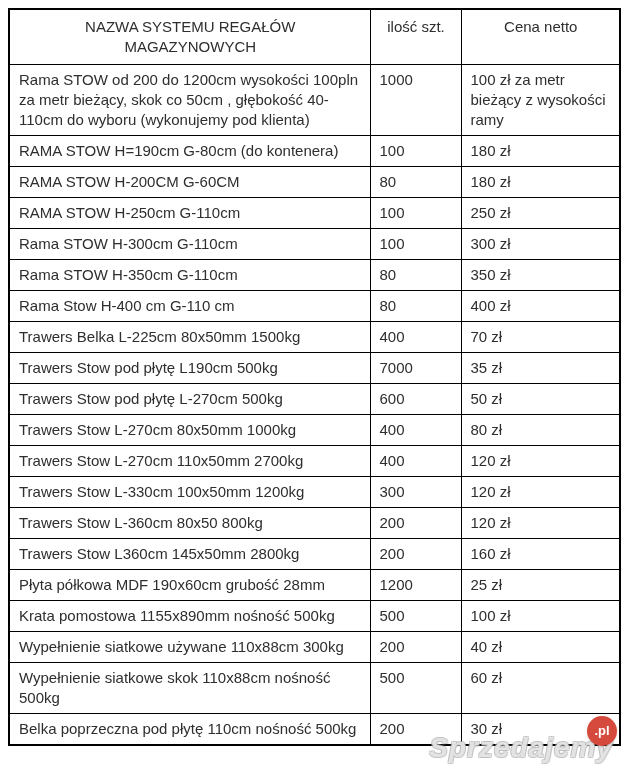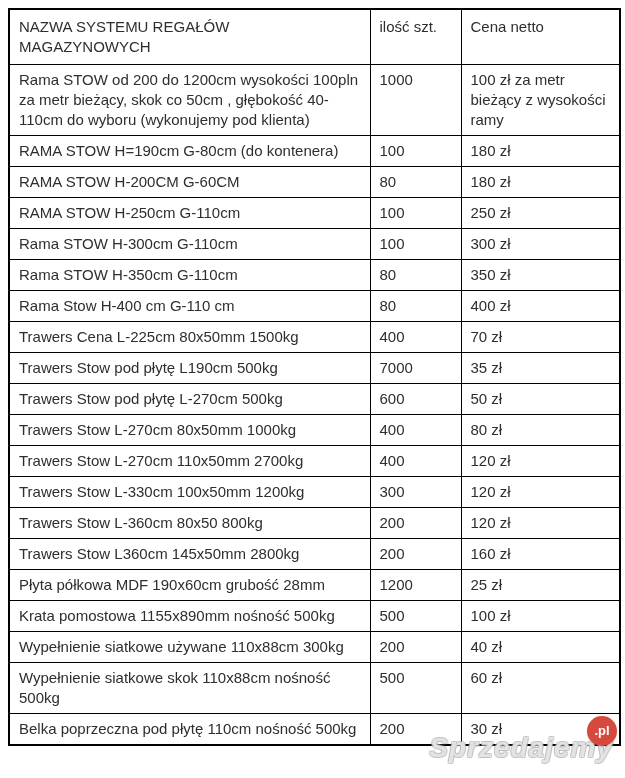--- a/index.html
+++ b/index.html
@@ -33,20 +33,21 @@
     color: #2e2e2e;
     font-weight: normal;
     text-align: left;
     padding: 5px 8px 5px 9px;
     overflow: hidden;
     word-wrap: break-word;
   }
   table.price-table th {
     padding-top: 7px;
     padding-bottom: 7px;
+    text-align: center;
   }
   col.c-name  { width: 361px; }
   col.c-qty   { width: 91px;  }
   col.c-price { width: 159px; }
 
   .squiggle {
     text-decoration-style: wavy;
     text-decoration-color: #e03a24;
     text-decoration-thickness: 1px;
     text-decoration-skip-ink: none;
@@ -136,21 +137,21 @@
           <td>Rama STOW H-350cm G-110cm</td>
           <td>80</td>
           <td>350 zł</td>
         </tr>
         <tr>
           <td>Rama Stow H-400 cm G-110 cm</td>
           <td>80</td>
           <td>400 zł</td>
         </tr>
         <tr>
-          <td>Trawers Cena L-225cm 80x50mm 1500kg</td>
+          <td>Trawers Belka L-225cm 80x50mm 1500kg</td>
           <td>400</td>
           <td>70 zł</td>
         </tr>
         <tr>
           <td>Trawers <span class="squiggle">Stow</span> pod płytę L190cm 500kg</td>
           <td>7000</td>
           <td>35 zł</td>
         </tr>
         <tr>
           <td>Trawers Stow pod płytę L-<span class="squiggle">270cm</span> 500kg</td>

